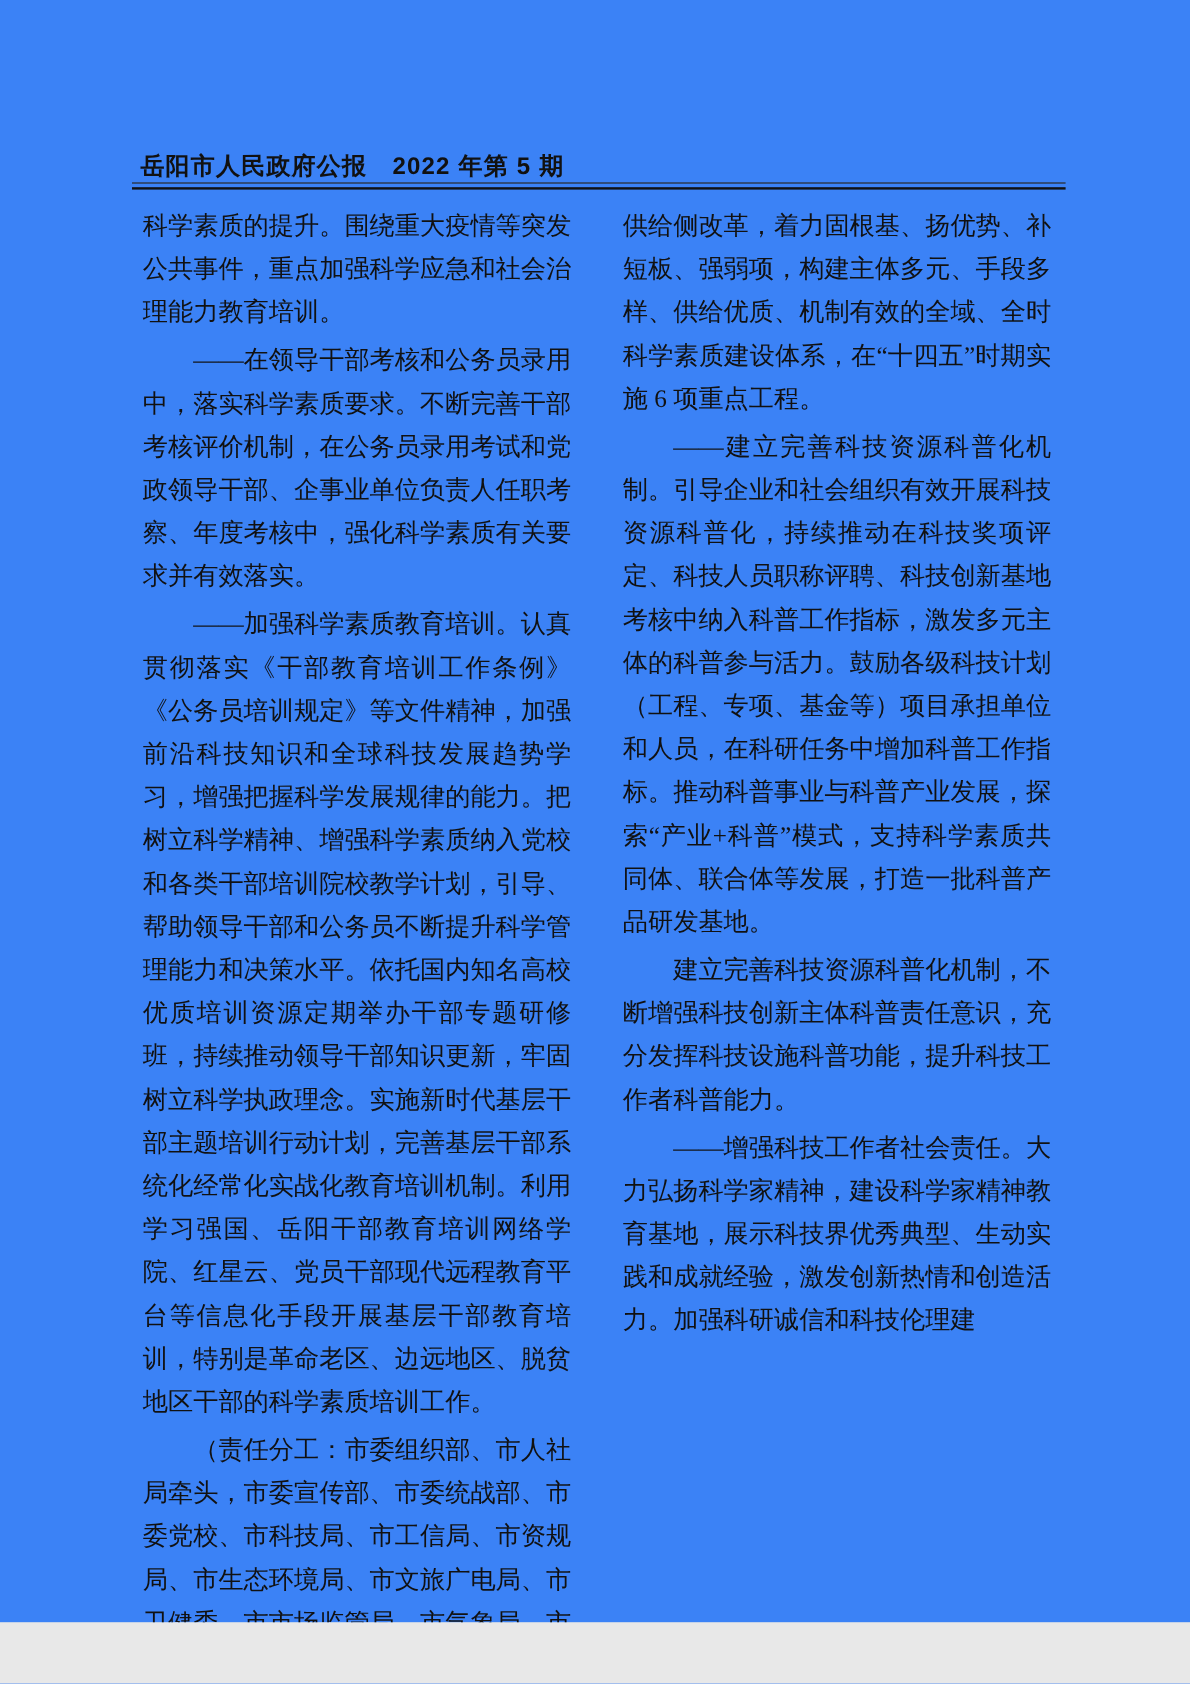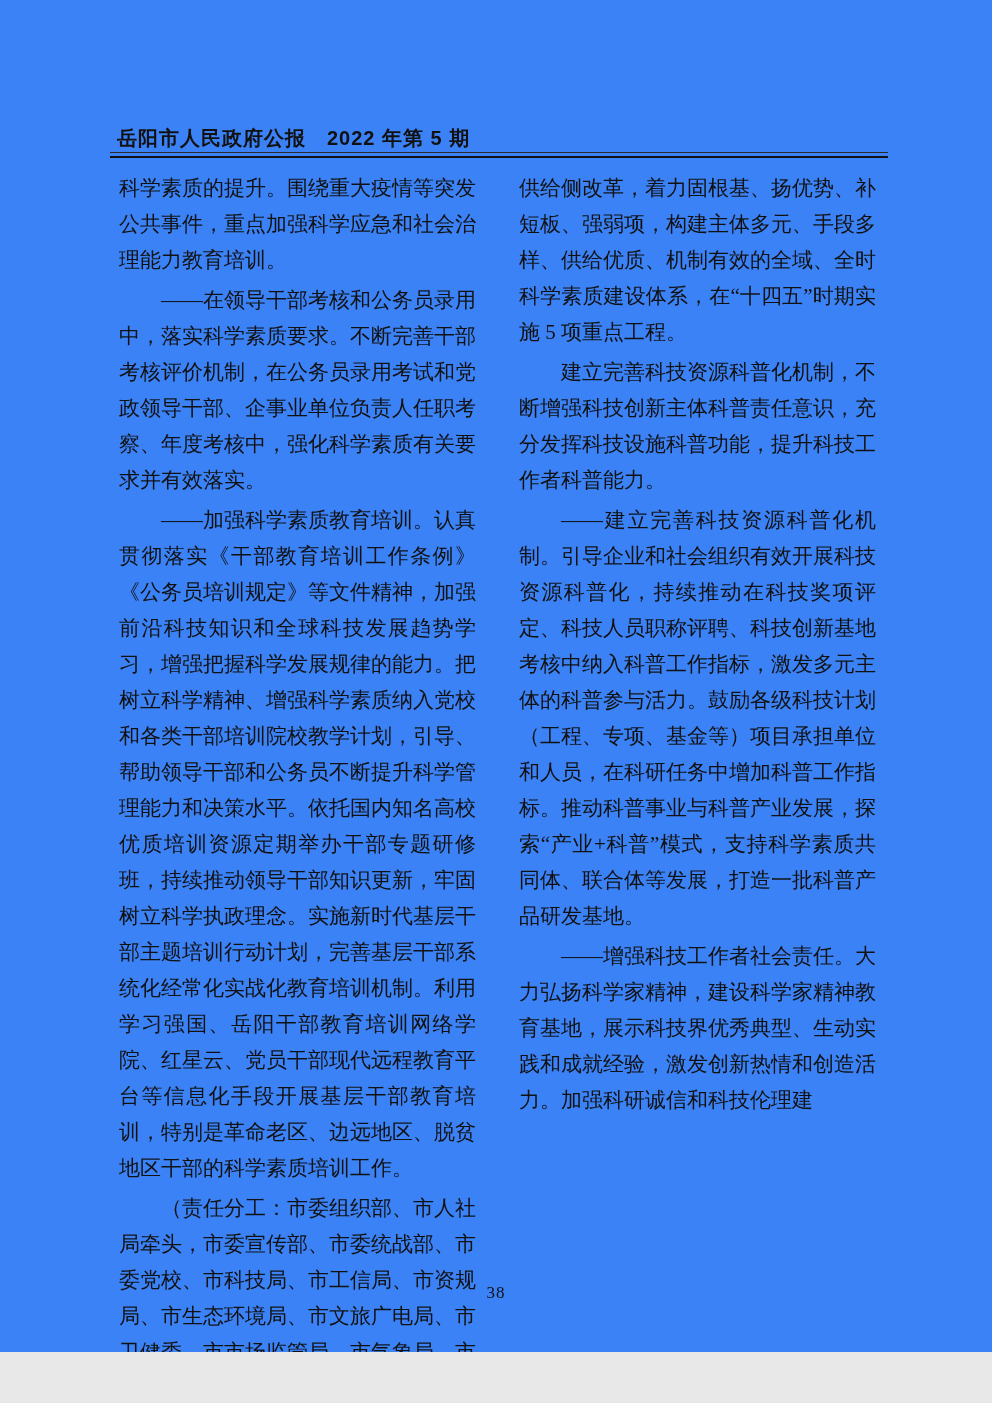--- a/index.html
+++ b/index.html
@@ -65,23 +65,22 @@
 
     <div class="column">
       <p class="para">科学素质的提升。围绕重大疫情等突发公共事件，重点加强科学应急和社会治理能力教育培训。</p>
       <p class="para indent">——在领导干部考核和公务员录用中，落实科学素质要求。不断完善干部考核评价机制，在公务员录用考试和党政领导干部、企事业单位负责人任职考察、年度考核中，强化科学素质有关要求并有效落实。</p>
       <p class="para indent">——加强科学素质教育培训。认真贯彻落实《干部教育培训工作条例》《公务员培训规定》等文件精神，加强前沿科技知识和全球科技发展趋势学习，增强把握科学发展规律的能力。把树立科学精神、增强科学素质纳入党校和各类干部培训院校教学计划，引导、帮助领导干部和公务员不断提升科学管理能力和决策水平。依托国内知名高校优质培训资源定期举办干部专题研修班，持续推动领导干部知识更新，牢固树立科学执政理念。实施新时代基层干部主题培训行动计划，完善基层干部系统化经常化实战化教育培训机制。利用学习强国、岳阳干部教育培训网络学院、红星云、党员干部现代远程教育平台等信息化手段开展基层干部教育培训，特别是革命老区、边远地区、脱贫地区干部的科学素质培训工作。</p>
       <p class="para indent">（责任分工：市委组织部、市人社局牵头，市委宣传部、市委统战部、市委党校、市科技局、市工信局、市资规局、市生态环境局、市文旅广电局、市卫健委、市市场监管局、市气象局、市总工会、团市委、市妇联、市科协、市社科联、市消防救援支队等单位参加）</p>
 
     </div>
 
     <div class="column">
-      <p class="para">供给侧改革，着力固根基、扬优势、补短板、强弱项，构建主体多元、手段多样、供给优质、机制有效的全域、全时科学素质建设体系，在“十四五”时期实施 5 项重点工程。</p>
+      <p class="para">供给侧改革，着力固根基、扬优势、补短板、强弱项，构建主体多元、手段多样、供给优质、机制有效的全域、全时科学素质建设体系，在“十四五”时期实施 6 项重点工程。</p>
+      <p class="para indent">——建立完善科技资源科普化机制。引导企业和社会组织有效开展科技资源科普化，持续推动在科技奖项评定、科技人员职称评聘、科技创新基地考核中纳入科普工作指标，激发多元主体的科普参与活力。鼓励各级科技计划（工程、专项、基金等）项目承担单位和人员，在科研任务中增加科普工作指标。推动科普事业与科普产业发展，探索“产业+科普”模式，支持科学素质共同体、联合体等发展，打造一批科普产品研发基地。</p>
       <p class="para indent">建立完善科技资源科普化机制，不断增强科技创新主体科普责任意识，充分发挥科技设施科普功能，提升科技工作者科普能力。</p>
-      <p class="para indent">——建立完善科技资源科普化机制。引导企业和社会组织有效开展科技资源科普化，持续推动在科技奖项评定、科技人员职称评聘、科技创新基地考核中纳入科普工作指标，激发多元主体的科普参与活力。鼓励各级科技计划（工程、专项、基金等）项目承担单位和人员，在科研任务中增加科普工作指标。推动科普事业与科普产业发展，探索“产业+科普”模式，支持科学素质共同体、联合体等发展，打造一批科普产品研发基地。</p>
       <p class="para indent">——增强科技工作者社会责任。大力弘扬科学家精神，建设科学家精神教育基地，展示科技界优秀典型、生动实践和成就经验，激发创新热情和创造活力。加强科研诚信和科技伦理建</p>
     </div>
 
   </div>
 
-  <div class="page-number">38</div>
 
 </div>
 
 </body></html>

